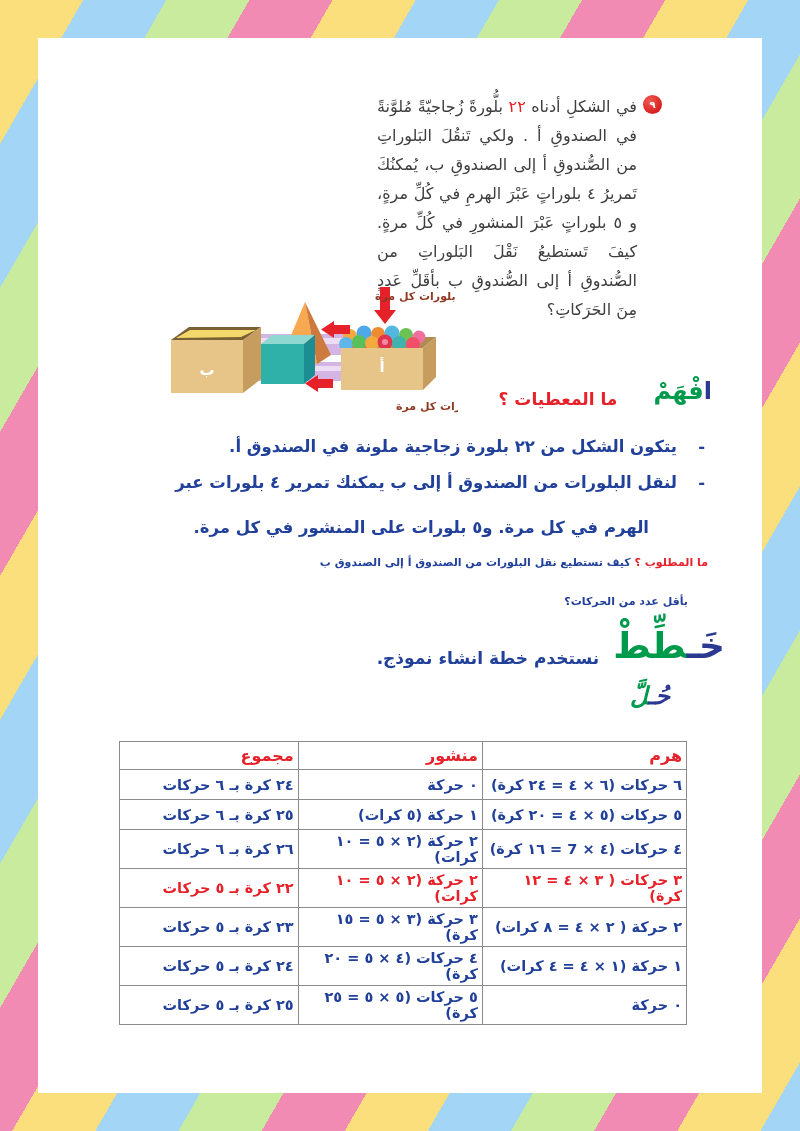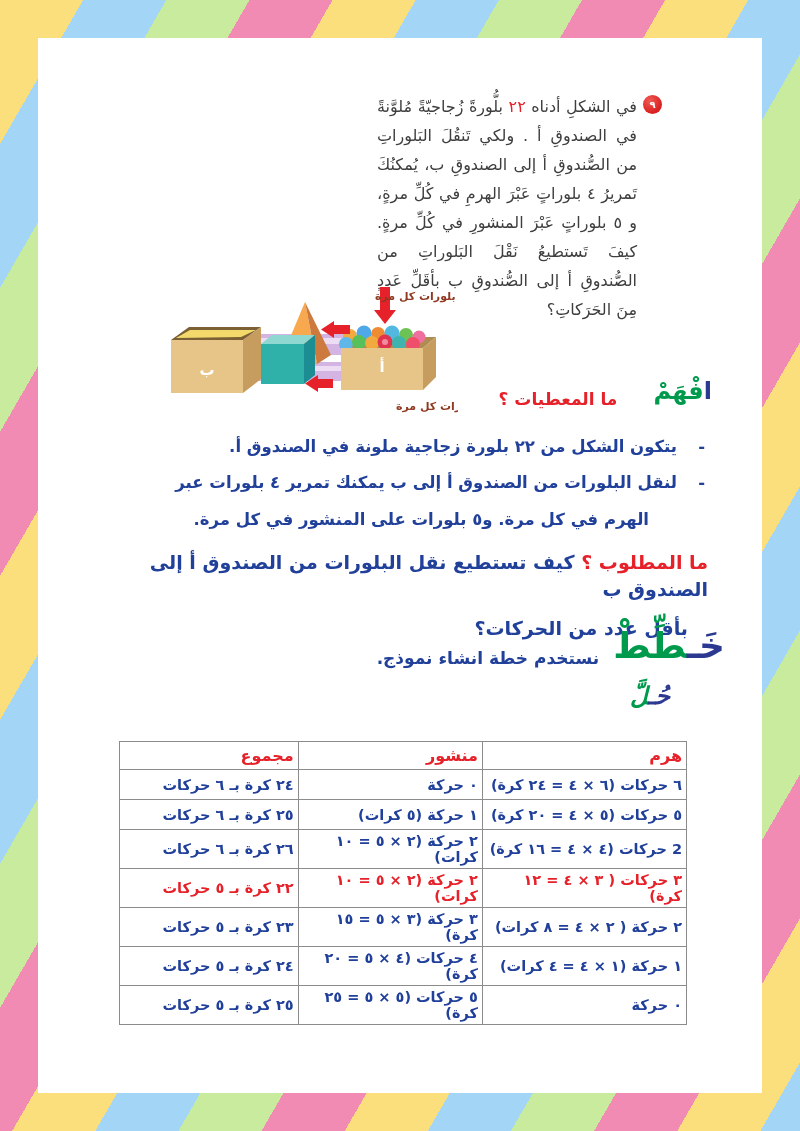--- a/index.html
+++ b/index.html
@@ -27,24 +27,24 @@
   .bh-first{color:#2b3990;}
   .bh-rest{color:#009a4d;}
   .head-side{font-size:17px;font-weight:bold;position:relative;top:6px;}
   .red-label{color:#e62129;margin-right:36px;}
   .blue-txt{color:#21409a;margin-right:14px;text-align:right;}
   
   .bullets{position:absolute;top:434px;right:95px;width:560px;direction:rtl;
     color:#21409a;font-weight:bold;font-size:16.5px;}
   .bullet{display:flex;gap:14px;margin-bottom:11px;line-height:25px;}
   .bullet .marker{width:14px;flex:0 0 auto;}
-  .bullet .wrap-line{margin-right:28px;margin-top:12px;}
+  .bullet .wrap-line{margin-right:28px;margin-top:20px;}
   
   .required{position:absolute;top:549px;right:92px;width:600px;direction:rtl;
-    font-size:19px;font-weight:bold;line-height:27px;color:#21409a;}
+    font-size:11px;font-weight:bold;line-height:27px;color:#21409a;}
   .required .lbl{color:#e62129;}
   .required .line2{margin-top:12px;margin-right:20px;}
   
   table.solution{position:absolute;top:741px;right:113px;width:568px;border-collapse:collapse;
     direction:rtl;font-size:14.5px;color:#21409a;table-layout:fixed;}
   table.solution th,table.solution td{border:1px solid #8b8b8b;text-align:right;
     padding:3px 4px;height:23px;font-weight:bold;}
   table.solution th{color:#e62129;font-size:16px;height:21px;}
   .col-pyr{width:36%;}.col-pri{width:32.5%;}.col-tot{width:31.5%;}
   tr.row-highlight td{color:#e62129;}
@@ -188,21 +188,21 @@
         <td>٦ حركات (٦ × ٤ = ٢٤ كرة)</td>
         <td>٠ حركة</td>
         <td>٢٤ كرة بـ ٦ حركات</td>
       </tr>
       <tr>
         <td>٥ حركات (٥ × ٤ = ٢٠ كرة)</td>
         <td>١ حركة (٥ كرات)</td>
         <td>٢٥ كرة بـ ٦ حركات</td>
       </tr>
       <tr>
-        <td>2 حركات (٤ × ٤ = ١٦ كرة)</td>
+        <td>٤ حركات (٤ × 7 = ١٦ كرة)</td>
         <td>٢ حركة (٢ × ٥ = ١٠ كرات)</td>
         <td>٢٦ كرة بـ ٦ حركات</td>
       </tr>
       <tr class="row-highlight">
         <td>٣ حركات ( ٣ × ٤ = ١٢ كرة)</td>
         <td>٢ حركة (٢ × ٥ = ١٠ كرات)</td>
         <td>٢٢ كرة بـ ٥ حركات</td>
       </tr>
       <tr>
         <td>٢ حركة ( ٢ × ٤ = ٨ كرات)</td>

